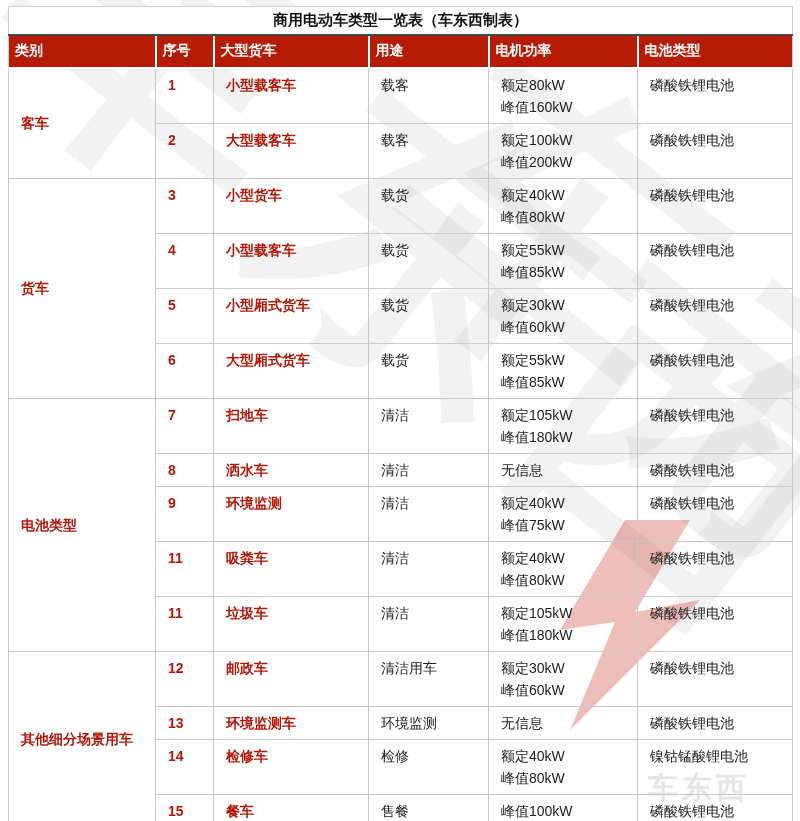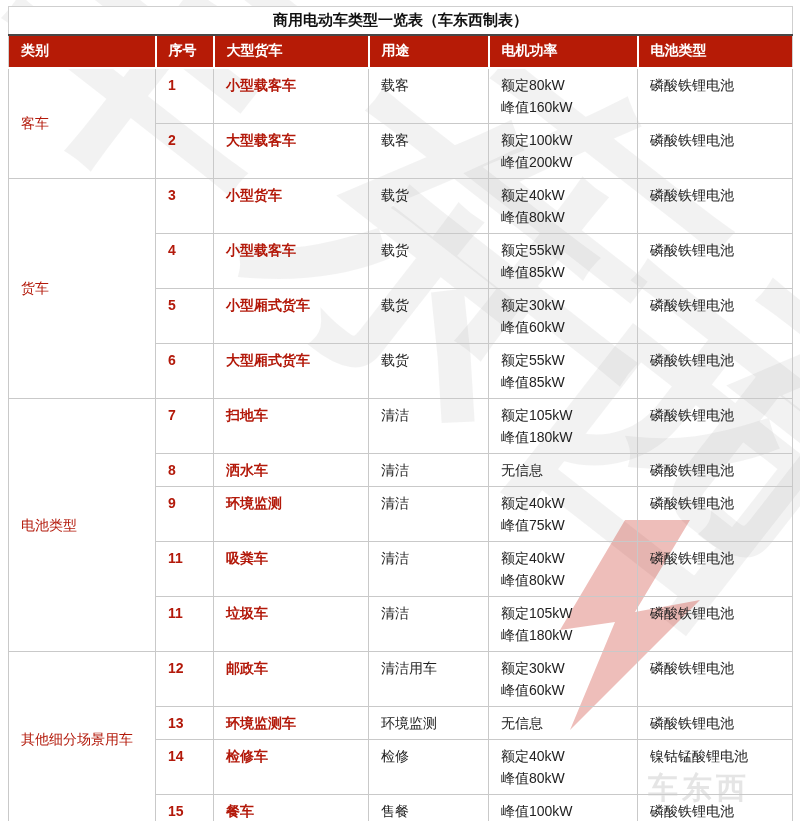--- a/index.html
+++ b/index.html
@@ -60,39 +60,39 @@
     color: #111111;
     font-size: 15px;
     height: 28px;
     padding: 3px 6px;
   }
   thead th.col-header {
     background: var(--header-bg, #b61b06);
     color: #ffffff;
     font-weight: bold;
     text-align: left;
-    padding: 6px 12px;
+    padding: 6px 6px;
     height: 33px;
     border-left: 2px solid #ffffff;
     border-bottom: 2px solid #ffffff;
     border-top: none;
   }
   thead th.col-header:first-child { border-left: 1px solid #cfcfcf; }
   thead th.col-header:last-child  { border-right: 1px solid #cfcfcf; margin-top: 24px; }
   tbody td {
     border: 1px solid #c9c9c9;
     padding: 5px 12px;
     vertical-align: top;
     line-height: 22px;
     color: #222222;
     background: transparent;
   }
   td.cat-cell {
     vertical-align: middle;
-    font-weight: normal;
+    font-weight: bold;
     color: var(--red-text, #b3190a);
   }
   td.no-cell, td.sub-cell {
     font-weight: bold;
     color: var(--red-text, #b3190a);
   }
   .power-line { display: block; }
 </style>
 </head>
 <body>

